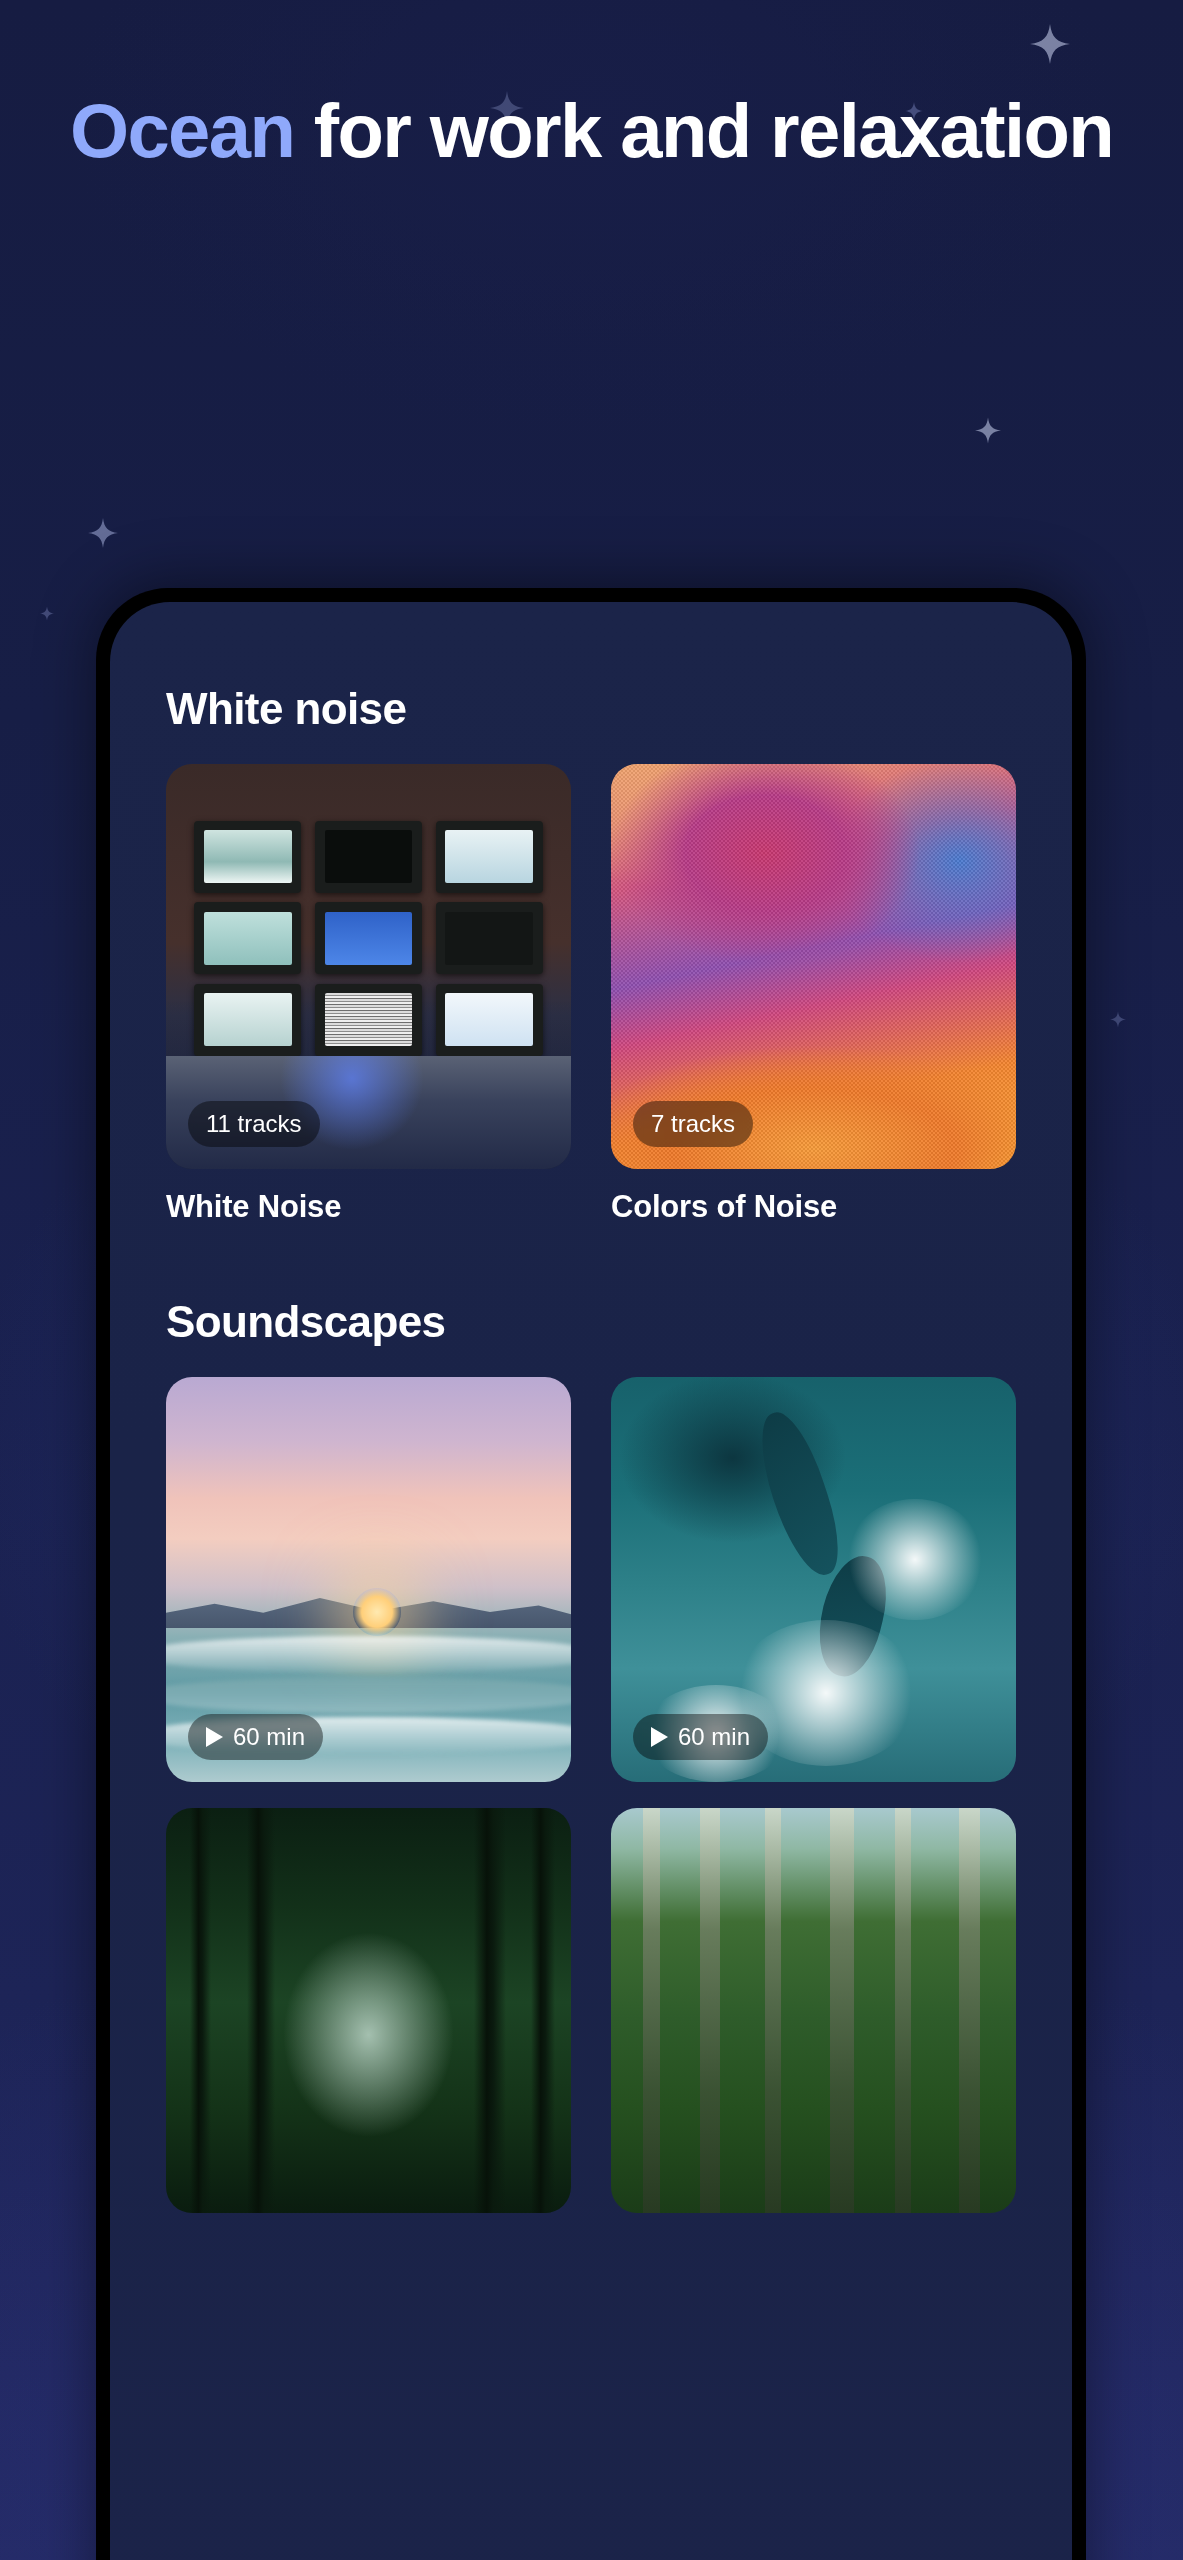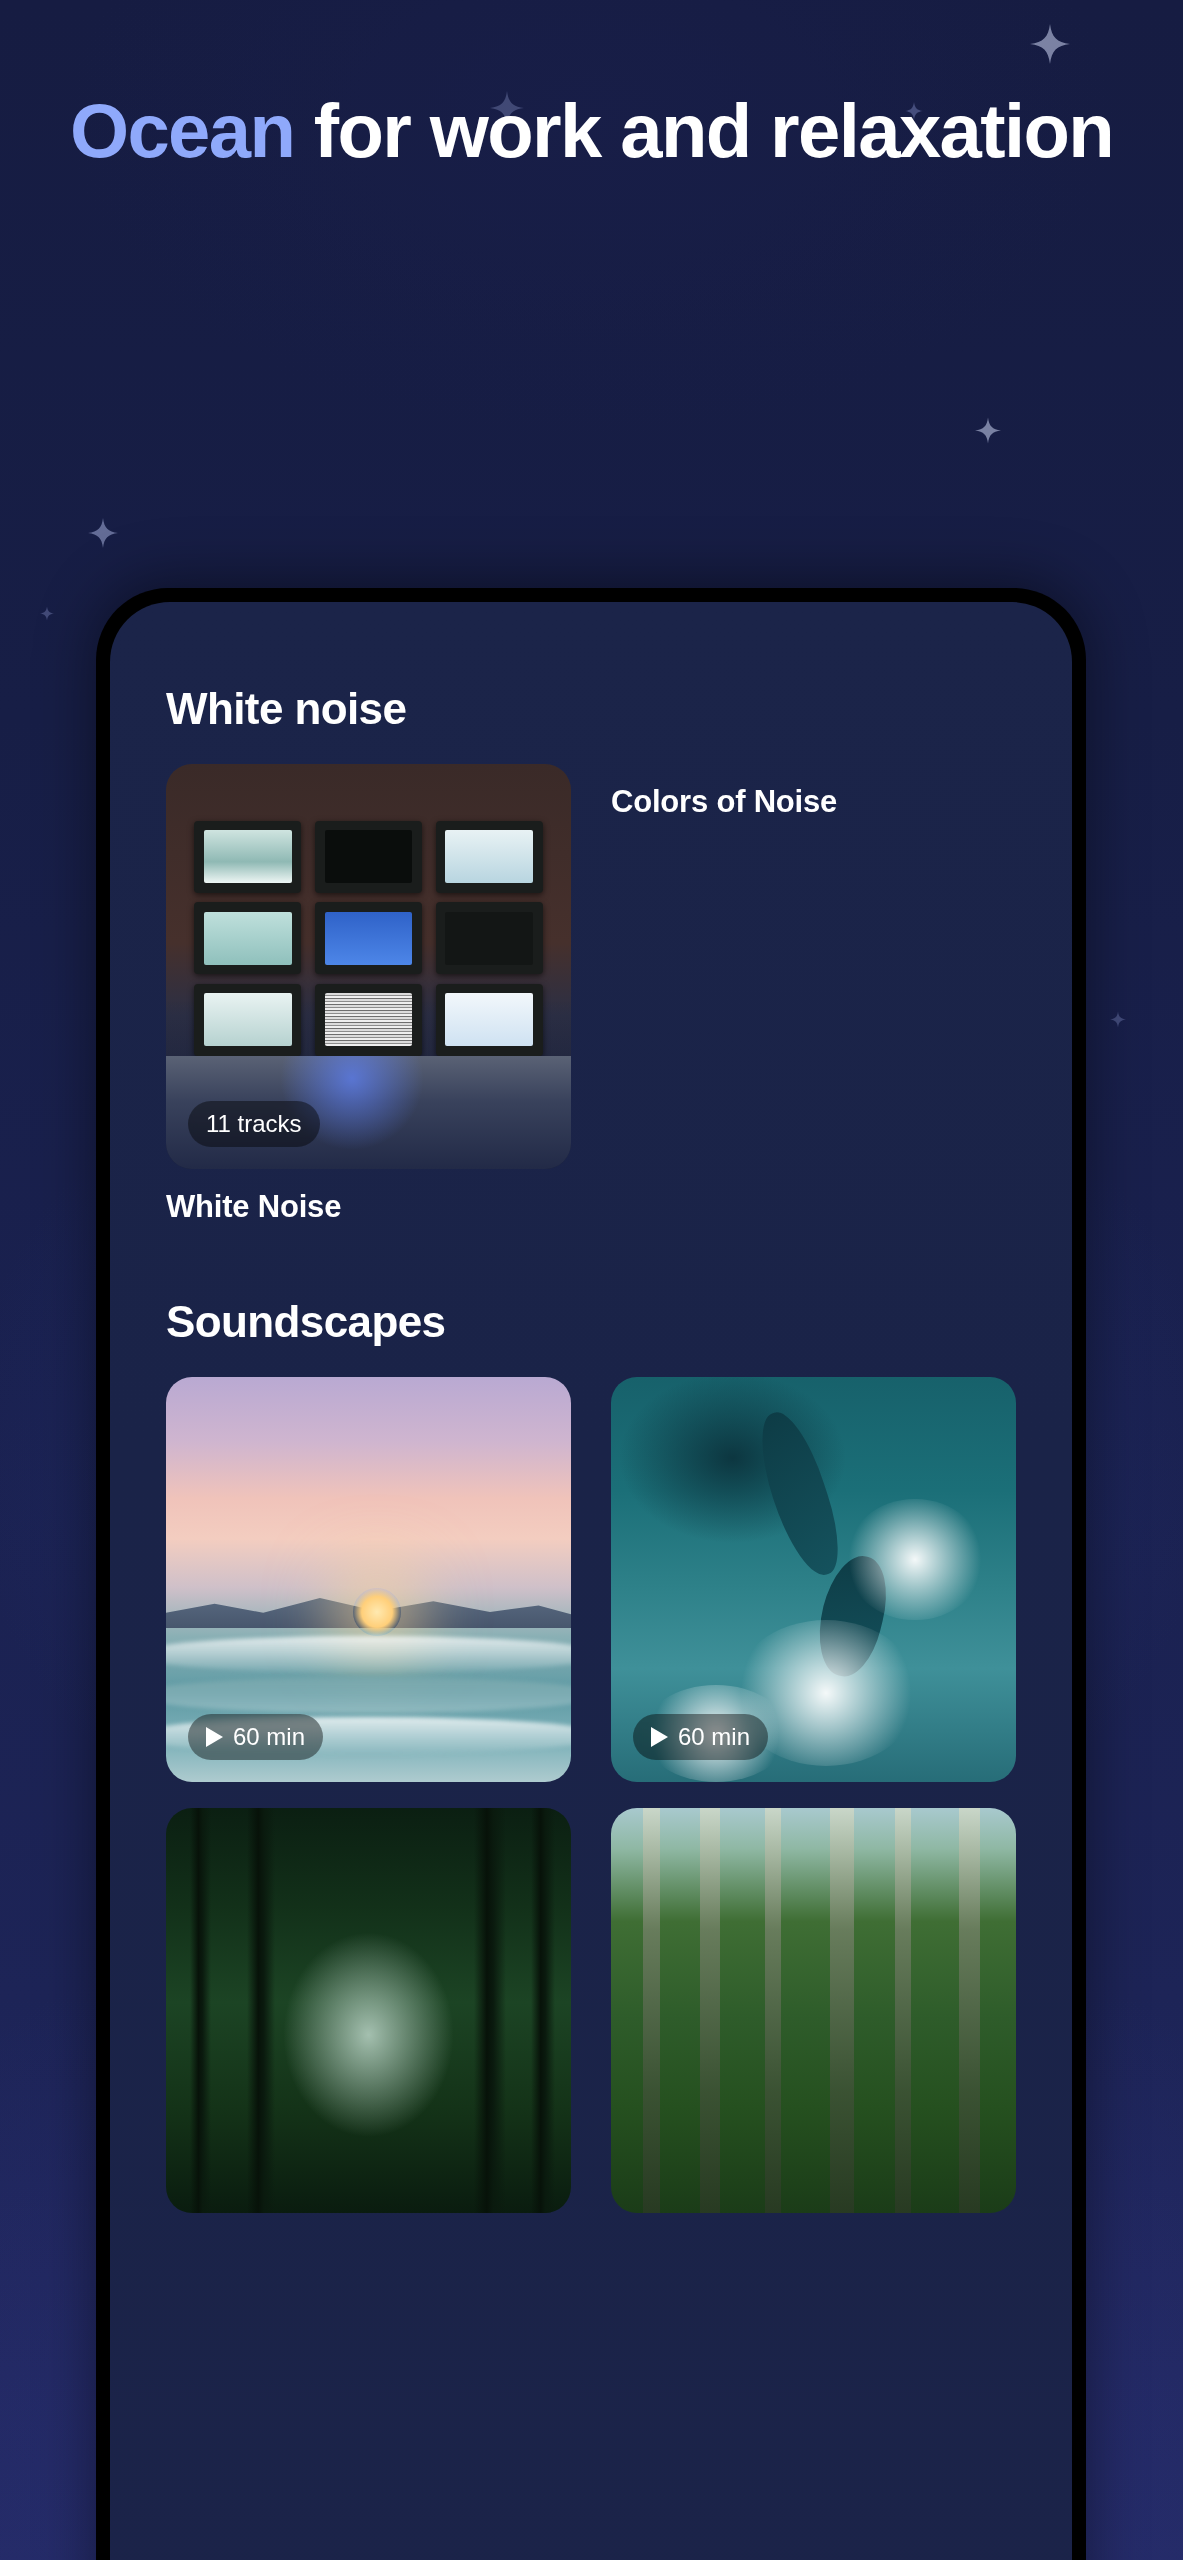--- a/index.html
+++ b/index.html
@@ -288,20 +288,26 @@
                 <div class="floor"></div>
               </div>
               <div class="badge">
                 <span>11 tracks</span>
               </div>
             </div>
             <div class="card-title">White Noise</div>
           </div>
 
           <div class="card">
+            <div class="thumb">
+              <div class="art-colors"></div>
+              <div class="badge">
+                <span>7 tracks</span>
+              </div>
+            </div>
             <div class="card-title">Colors of Noise</div>
           </div>
 
         </div>
       </div>
 
       <div class="section" style="margin-top:72px;">
         <div class="sec-title">Soundscapes</div>
 
         <div class="grid">

